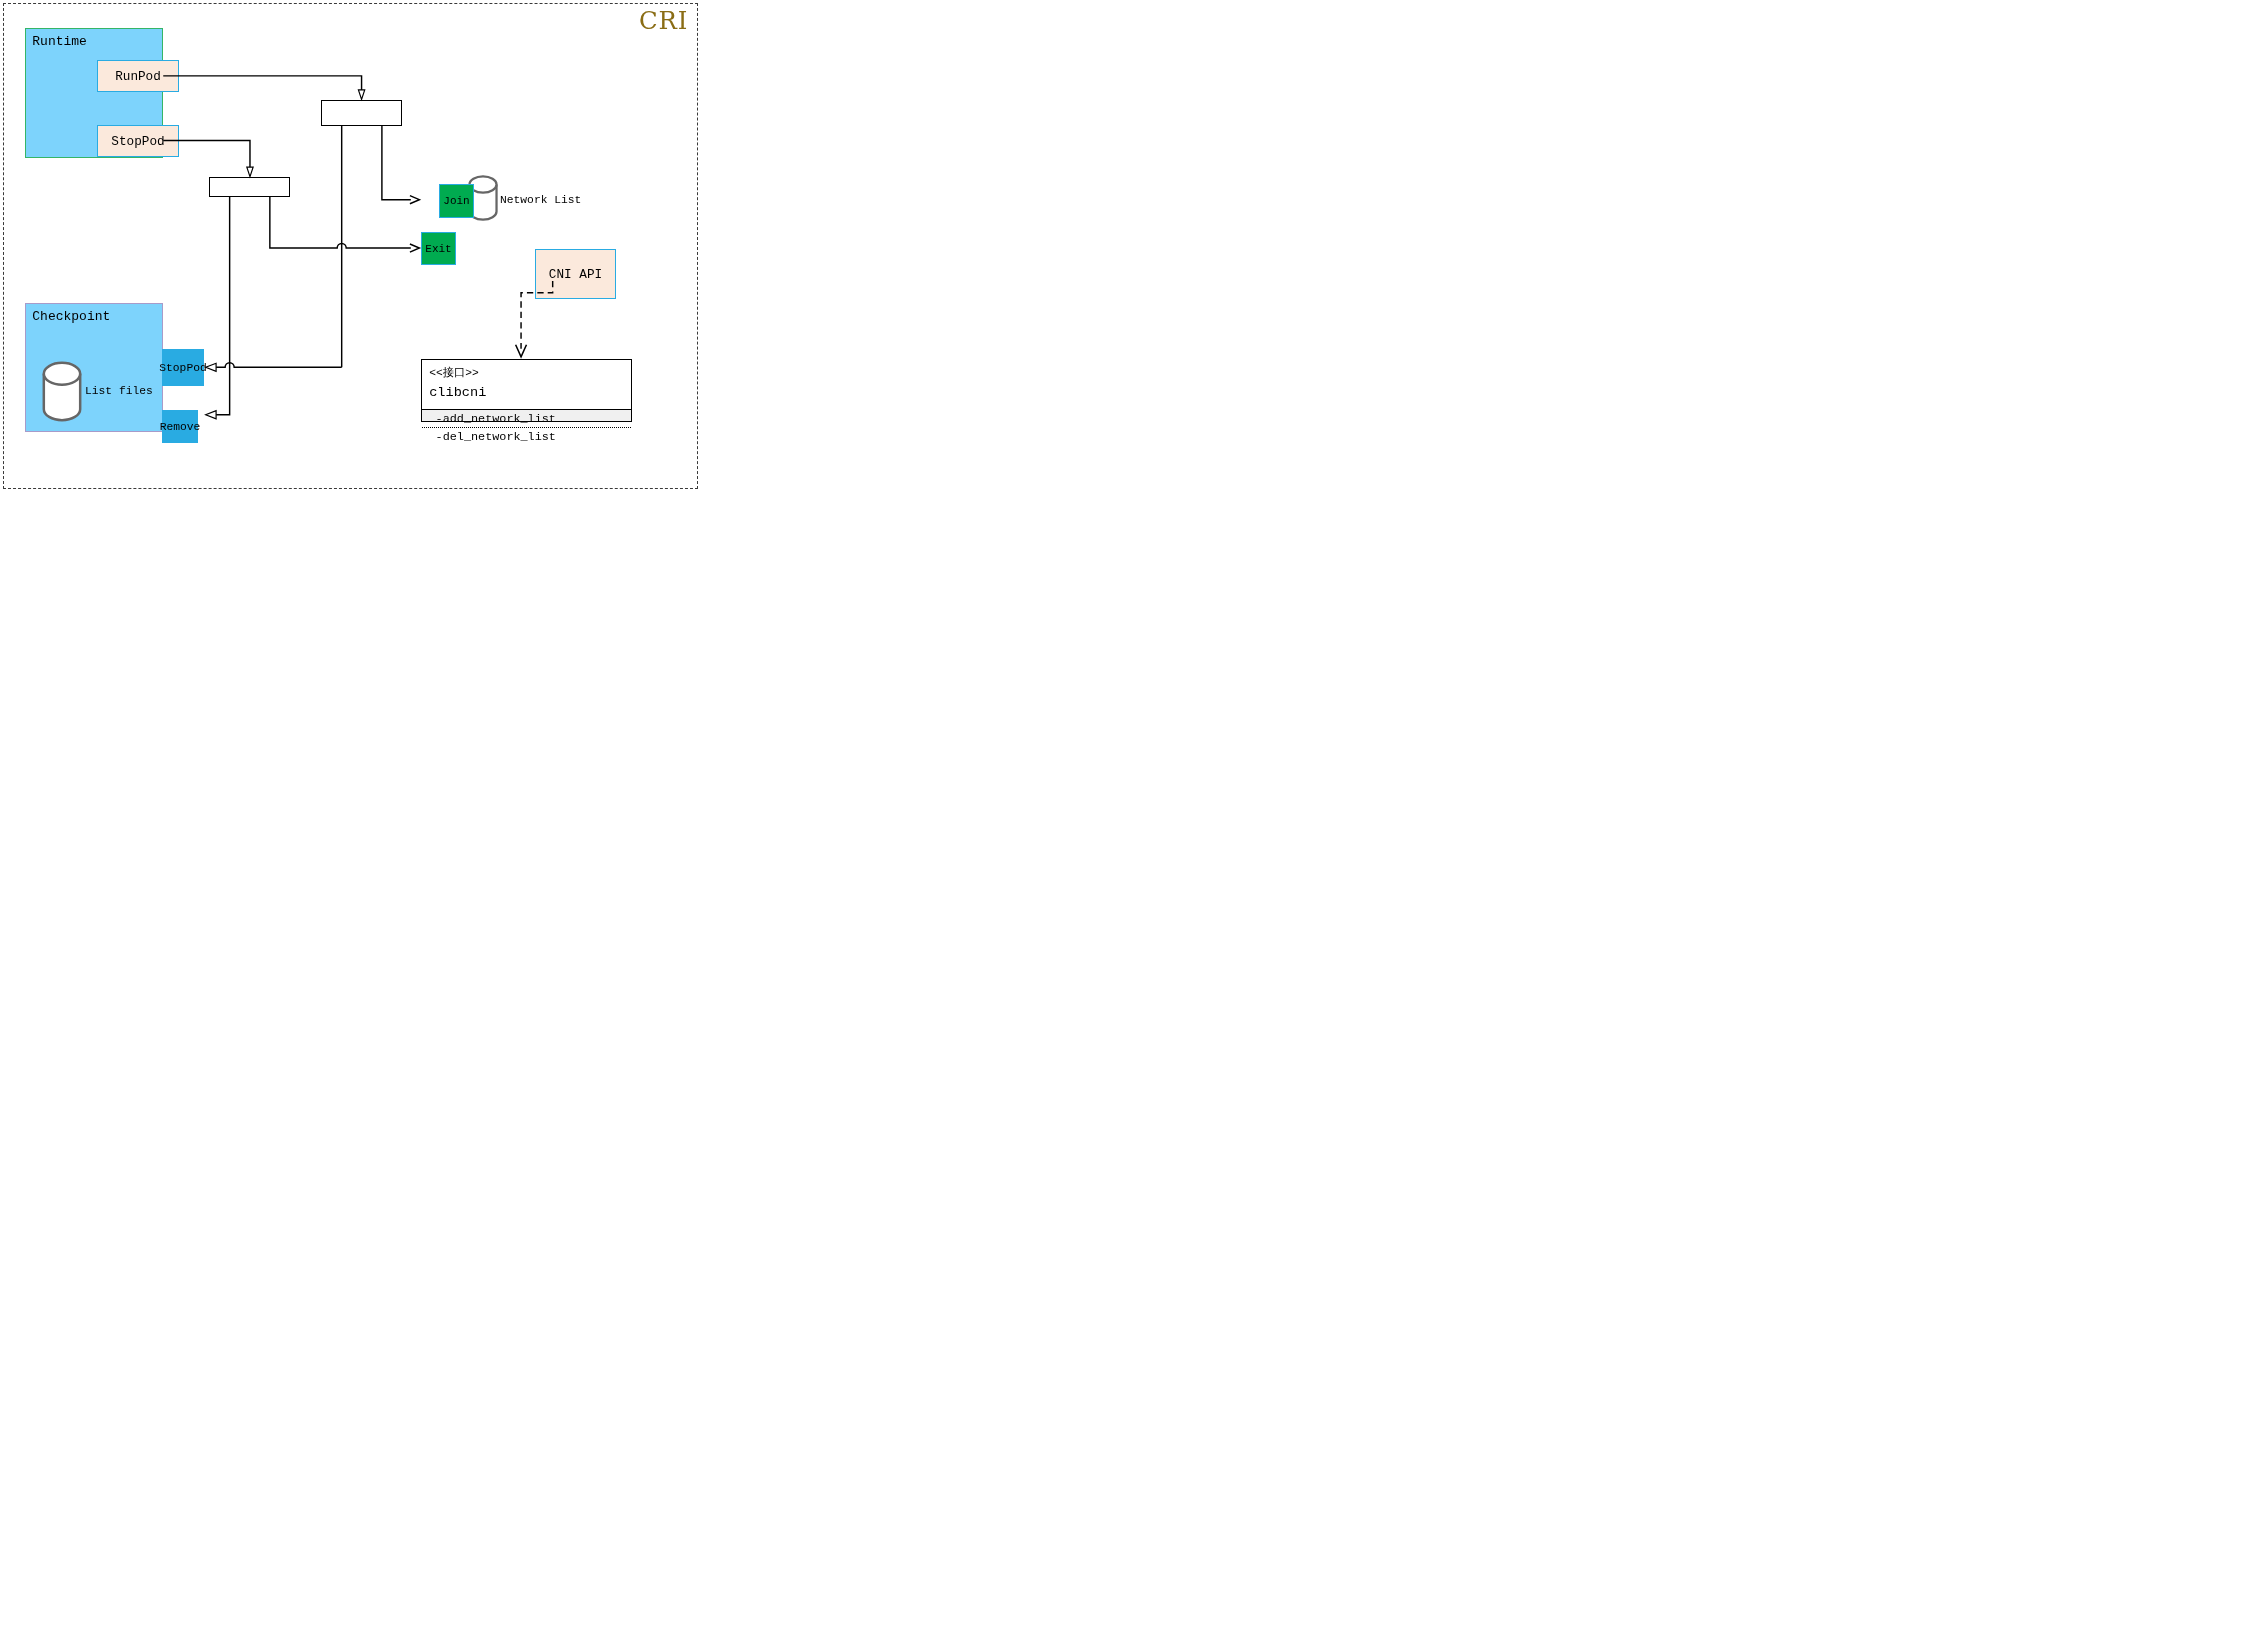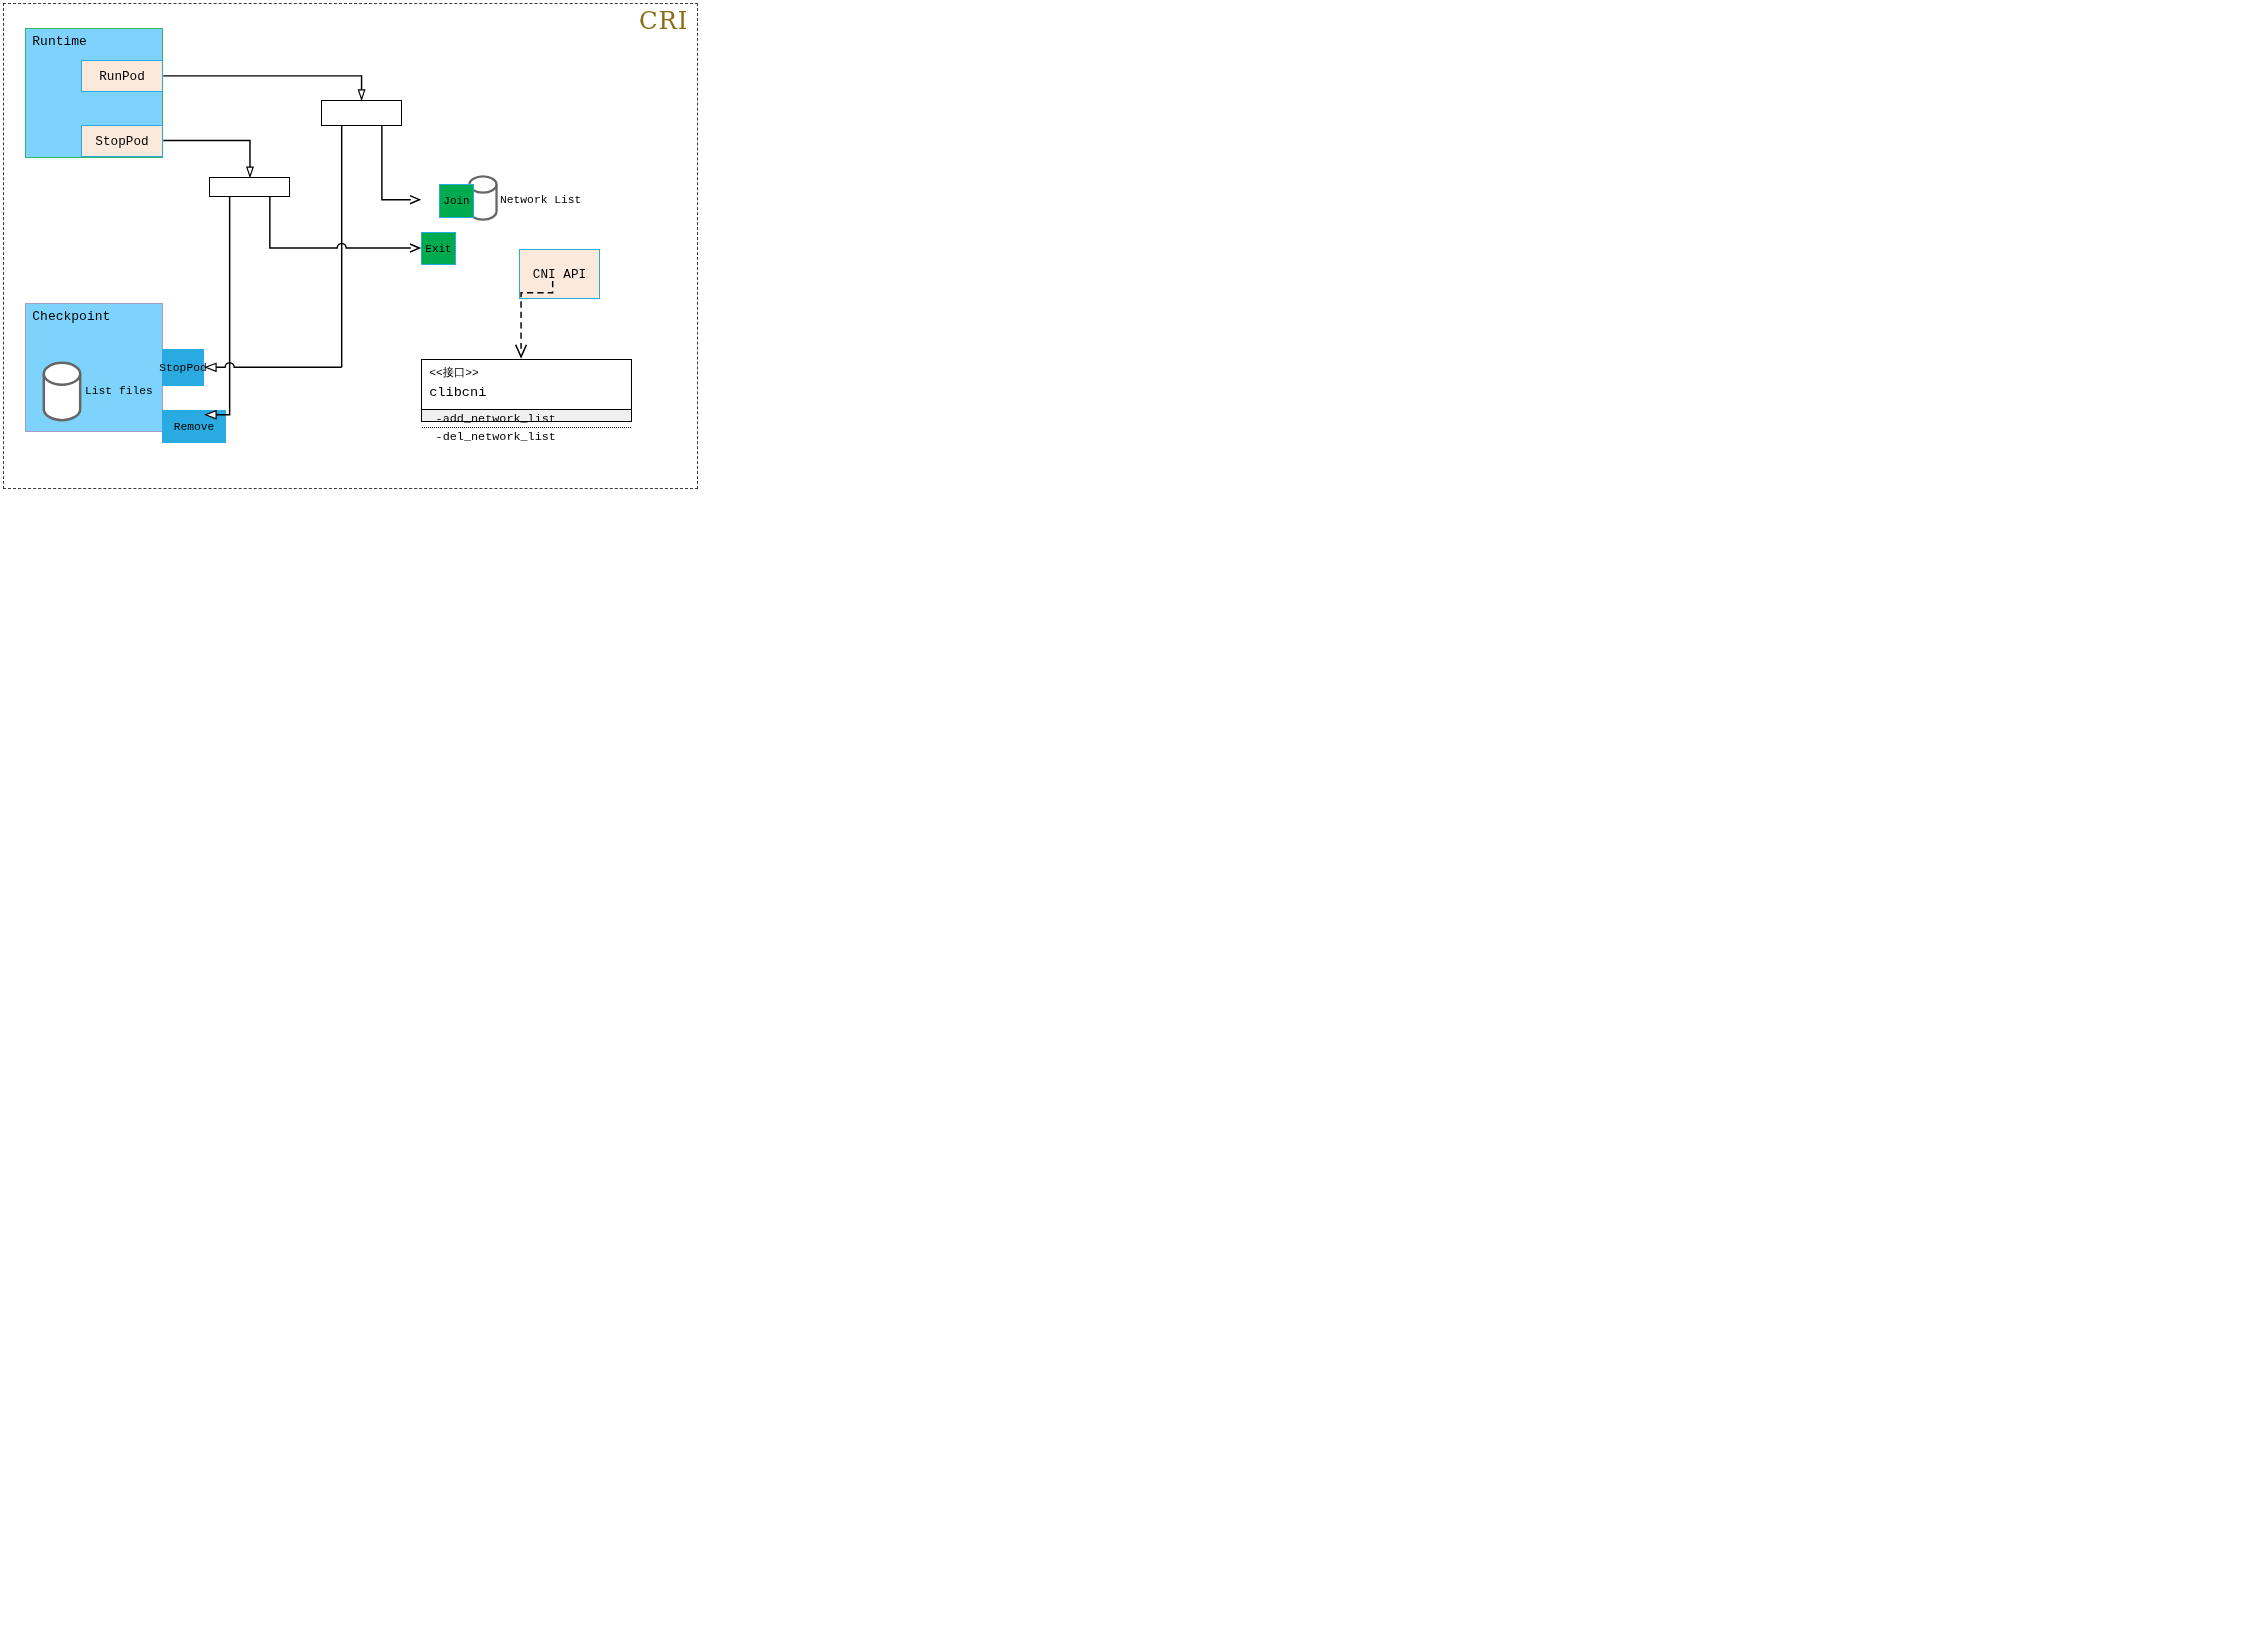--- a/index.html
+++ b/index.html
@@ -8,31 +8,31 @@
   .frame{position:absolute;inset:2.7px;border:1.4px dashed #3a3a3a;pointer-events:none;}
   .abs{position:absolute;box-sizing:border-box;}
   .title{position:absolute;top:6.3px;right:12.7px;font-family:"DejaVu Serif",serif;
          font-size:24.4px;color:#8A6D15;letter-spacing:0.9px;}
   .group{background:#7dd3fc;}
   .group-label{padding:4.5px 6.3px;font-size:13px;white-space:nowrap;}
   .runtime{left:25px;top:28px;width:138px;height:130px;border:0.9px solid #35B567;}
   .checkpoint{left:25px;top:303px;width:138px;height:129px;border:0.9px solid #A89BC9;}
   .nm{left:456px;top:152px;width:144px;height:130px;border:0.9px solid #2E86D1;}
   .peach{background:#FBE9DC;border:0.9px solid #29ABE2;display:flex;align-items:center;justify-content:center;
-         font-size:12.7px;}
+         font-size:12.7px;margin-left:16px;}
   .runpod{left:81px;top:60px;width:82px;height:32px;}
   .stoppod{left:81px;top:125px;width:82px;height:32px;}
   .cniapi{left:519px;top:249px;width:81px;height:50px;}
   .greenbtn{background:#00AB50;border:0.9px solid #29ABE2;display:flex;align-items:center;justify-content:center;
             font-size:11px;color:#000;}
   .join{left:439px;top:184px;width:35px;height:34px;}
   .exit{left:421px;top:232px;width:35px;height:33px;}
   .bluebtn{background:#29ABE2;display:flex;align-items:center;justify-content:center;font-size:11.3px;color:#000;}
   .create{left:162px;top:349px;width:42px;height:37px;}
-  .remove{left:162px;top:410px;width:64px;height:33px;}
+  .remove{left:162px;top:410px;width:36px;height:33px;}
   .dispatch{background:#fff;border:1.6px solid #000;}
   .r1{left:321px;top:100px;width:81px;height:26px;}
   .r2{left:209px;top:177px;width:81px;height:20px;}
   .cyl{position:absolute;}
   .cyl-label{position:absolute;font-size:11.3px;white-space:nowrap;}
   .nl-label{left:500px;top:194px;}
   .json-label{left:85px;top:385px;}
   .clibcni{left:421px;top:359px;width:211px;height:63px;border:1.8px solid #000;background:#fff;}
   .clib-head{position:absolute;left:0;top:0;right:0;height:49px;background:#fff;}
   .clib-stereo{position:absolute;left:7.2px;top:4.5px;font-size:11.3px;}

